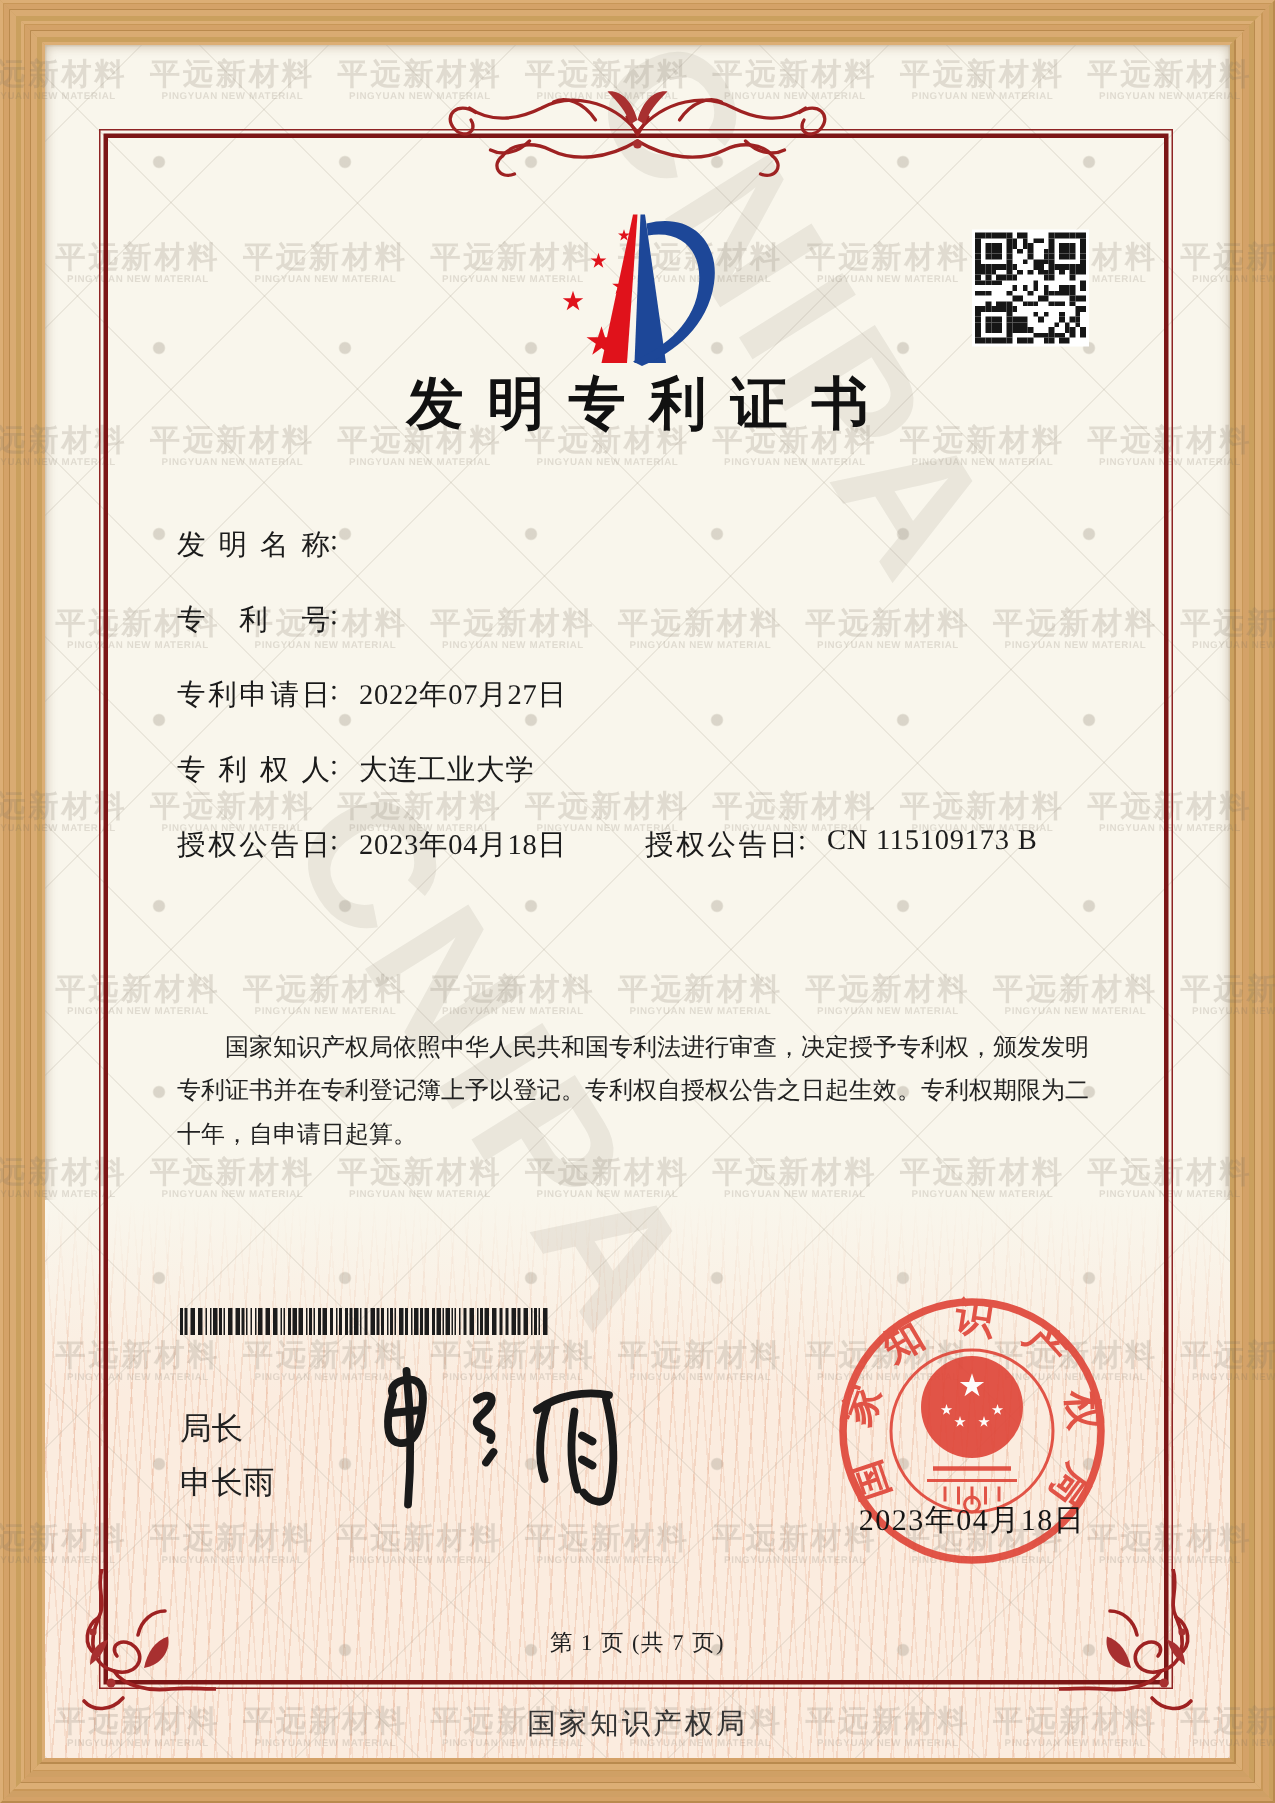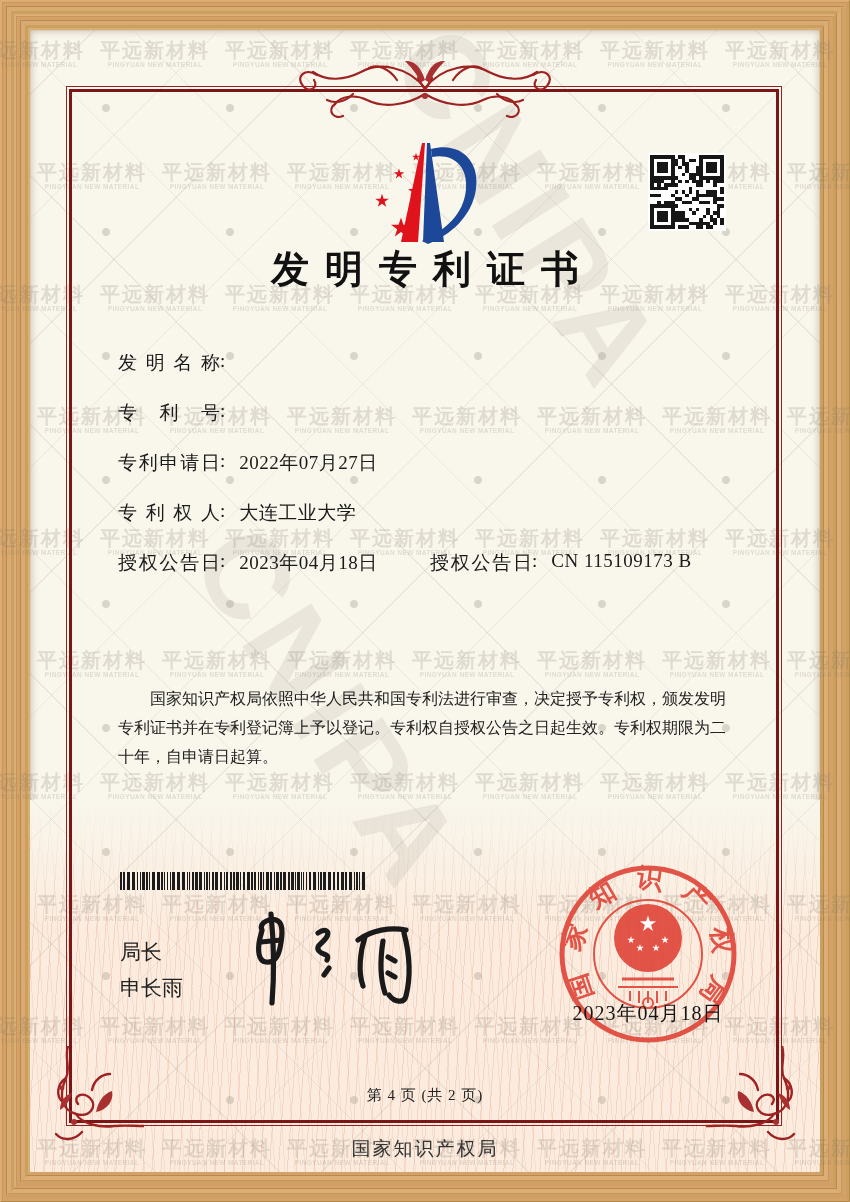--- a/index.html
+++ b/index.html
@@ -1085,16 +1085,16 @@
         <use href="#st2" transform="translate(113,82) scale(0.40)"></use>
       </g>
       <path d="M70,121 h52" stroke-width="3"></path>
       <path d="M66,129 h60"></path>
       <path d="M78,133 v10 M87,133 v12 M96,133 v12 M105,133 v12 M114,133 v10"></path>
       <circle cx="96" cy="145" r="5"></circle>
     </g>
   </svg>
   <div class="sealdate">2023年04月18日</div>
 
-  <div class="pageinfo">第 4 页 (共 2 页)</div>
+  <div class="pageinfo">第 1 页 (共 7 页)</div>
   <div class="footnote">国家知识产权局</div>
 
 </div>
 
 </body></html>

